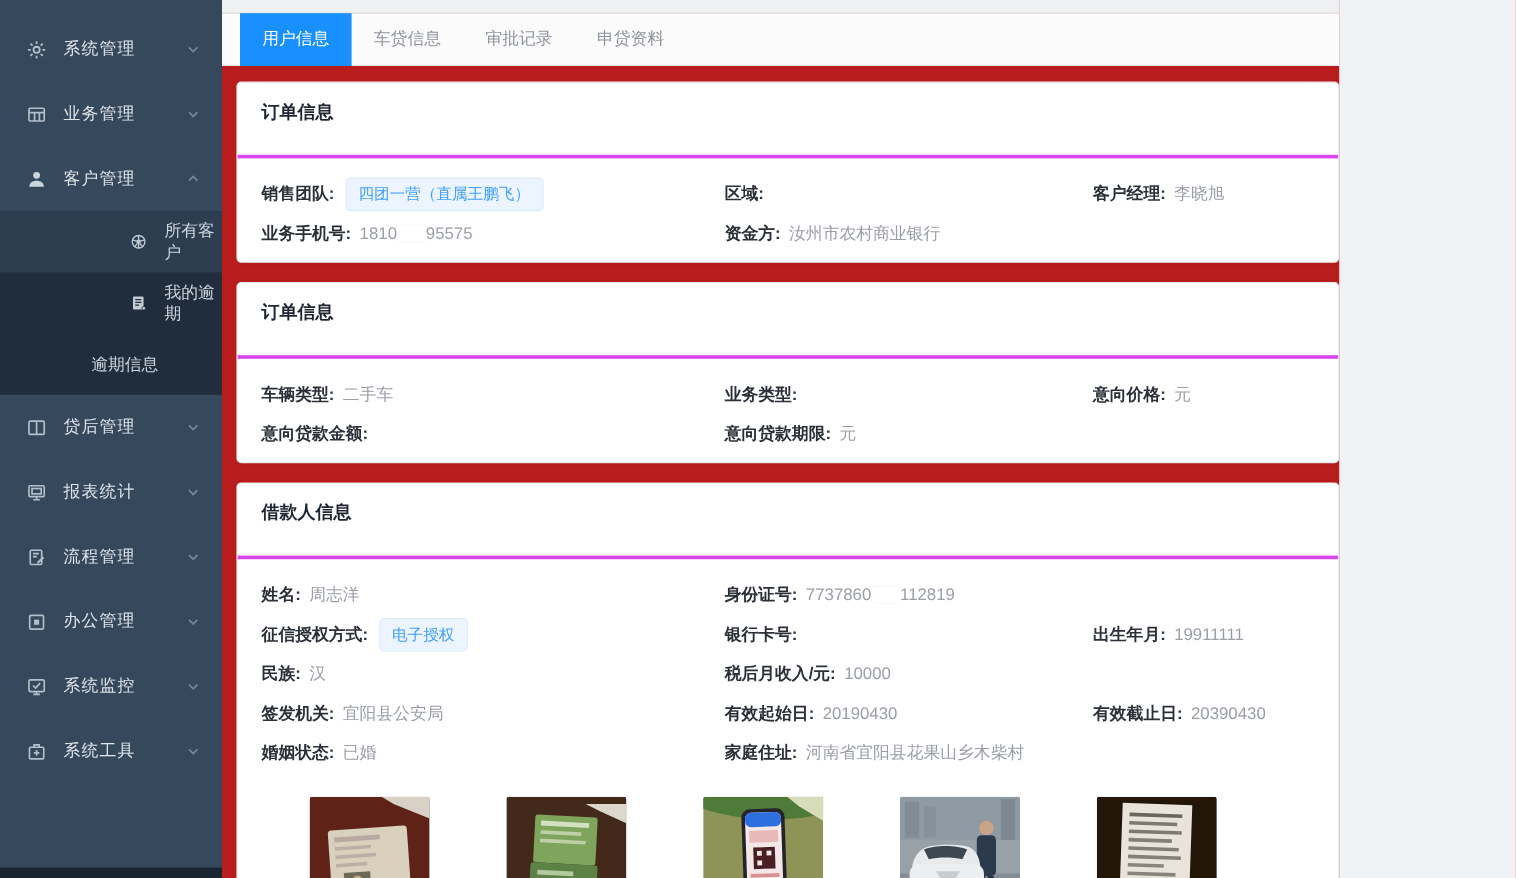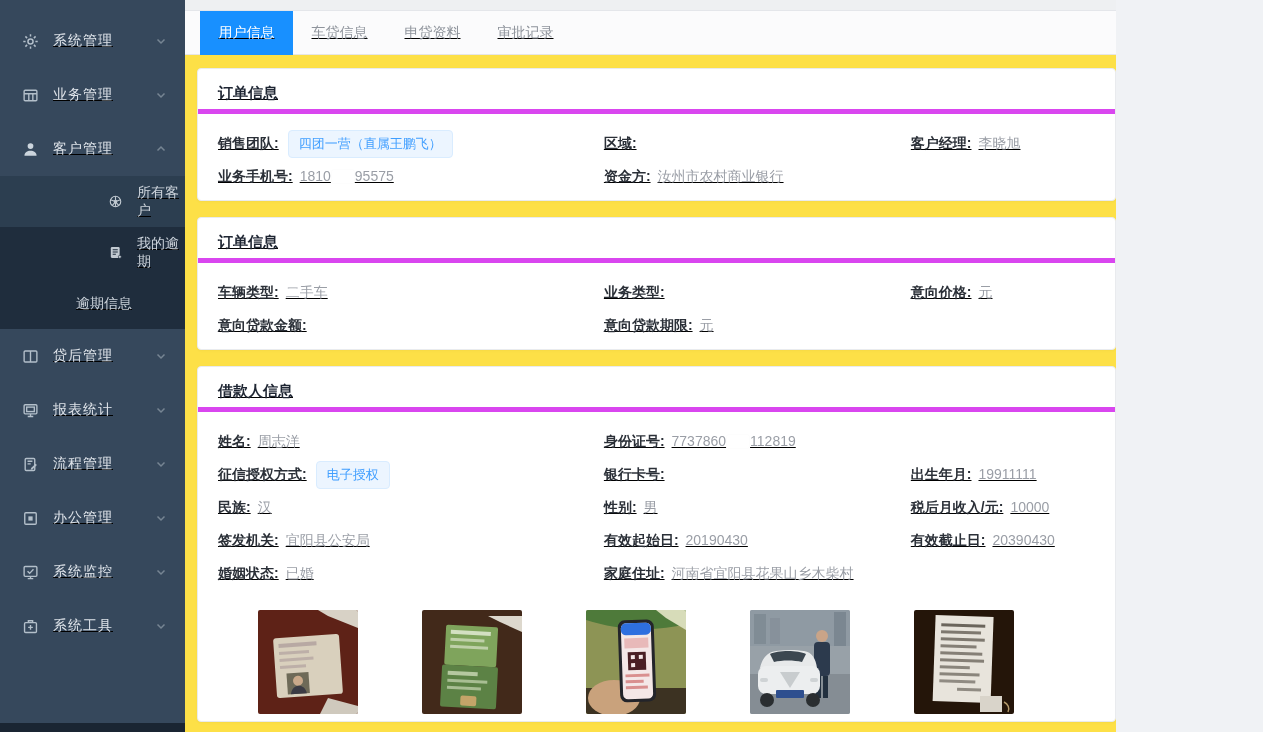--- a/index.html
+++ b/index.html
@@ -1,45 +1,45 @@
 <!DOCTYPE html>
 <html><head>
 <meta charset="utf-8">
 <style>
   * { margin:0; padding:0; box-sizing:border-box; }
   html,body { width:1263px; height:732px; overflow:hidden; background:#f0f2f5;
     font-family:"Liberation Sans","DejaVu Sans",sans-serif; font-size:14px; }
-  .app { display:flex; width:1116px; height:732px;text-decoration:underline; }
+  .app { display:flex; width:1116px; height:732px; }
 
   
   .sidebar { width:185px; min-width:185px; background:#36485c; color:#dfe4ea;
     padding-top:14px; display:flex; flex-direction:column; position:relative; }
   .s-item { height:54px; display:flex; align-items:center; padding:0 18px 0 22px; cursor:pointer; }
   .s-item .lbl { flex:1; margin-left:14px; font-size:14px; letter-spacing:1px; }
   .s-icon { width:17px; height:17px; display:inline-flex; align-items:center; justify-content:center; }
   .chev { width:12px; height:12px; opacity:.65; }
   .submenu { background:#1f2d3d; }
   .sub-item { height:51px; display:flex; align-items:center; padding-left:108px; color:#cdd4dc; cursor:pointer; }
   .sub-item.active { background:#2c3e50; }
   .sub-item .lbl { margin-left:14px; }
   .sub-item.noicon { padding-left:76px; }
   .sidebar-footer { position:absolute; bottom:0; left:0; width:100%; height:9px; background:#1a2532; }
 
   
-  .main { flex:1; display:flex; flex-direction:column; background:#fde047; min-width:0; }
+  .main { flex:1; display:flex; flex-direction:column; background:#b91c1c; min-width:0; }
   .topstrip { height:11px; background:#eef0f2; border-bottom:1px solid #e4e6ea; }
   .tabbar { height:44px; background:#fbfbfc; border-bottom:1px solid #e6e6e6; display:flex; padding-left:15px; }
   .tab { width:93px; height:44px; display:flex; align-items:center; justify-content:center;
     color:#8f949c; cursor:pointer; font-size:14px; }
   .tab.active { background:#1890ff; color:#fff; }
 
   .content { flex:1; padding:13px 0 0 12px; overflow:hidden; }
   .card { background:#fff; border:1px solid #e9ebee; border-radius:4px; margin-bottom:16px;
     box-shadow:0 1px 3px rgba(0,0,0,.03); }
-  .card-head { padding:15px 20px 6px; border-bottom:5px solid #d946ef; }
+  .card-head { padding:15px 20px 26px; border-bottom:3px solid #d946ef; }
   .card-title { font-weight:bold; font-size:15px; color:#1f2633; }
   .card-body { padding:13px 20px 7px; }
   .frow { display:grid; grid-template-columns:44% 35% 21%; align-items:center; min-height:33px; }
   .fl { font-weight:bold; color:#2b3038; white-space:nowrap; }
   .fv { color:#9a9ea6; margin-left:7px; white-space:nowrap; }
   .redact { display:inline-block; width:22px; height:13px; background:#fff; border-radius:2px;
     vertical-align:middle; margin:0 1px; box-shadow:0 0 2px rgba(0,0,0,.04); }
   .tag { display:inline-block; margin-left:9px; padding:4px 10px; font-size:13px; color:#409eff;
     background:#ecf5ff; border:1px solid #d9ecff; border-radius:4px; white-space:nowrap; }
 
@@ -207,22 +207,22 @@
 
     <div class="sidebar-footer"></div>
   </div>
 
   <div class="main">
     <div class="topstrip"></div>
 
     <div class="tabbar">
       <div class="tab active">用户信息</div>
       <div class="tab">车贷信息</div>
+      <div class="tab">审批记录</div>
       <div class="tab">申贷资料</div>
-      <div class="tab">审批记录</div>
     </div>
 
     <div class="content">
 
       <div class="card">
         <div class="card-head">
           <span class="card-title">订单信息</span>
         </div>
         <div class="card-body">
           <div class="frow">
@@ -296,23 +296,20 @@
             <div>
               <span class="fl">银行卡号:</span>
             </div>
             <div>
               <span class="fl">出生年月:</span><span class="fv">19911111</span>
             </div>
           </div>
           <div class="frow">
             <div>
               <span class="fl">民族:</span><span class="fv">汉</span>
-            </div>
-            <div>
-              <span class="fl">性别:</span><span class="fv">男</span>
             </div>
             <div>
               <span class="fl">税后月收入/元:</span><span class="fv">10000</span>
             </div>
           </div>
           <div class="frow">
             <div>
               <span class="fl">签发机关:</span><span class="fv">宜阳县公安局</span>
             </div>
             <div>

